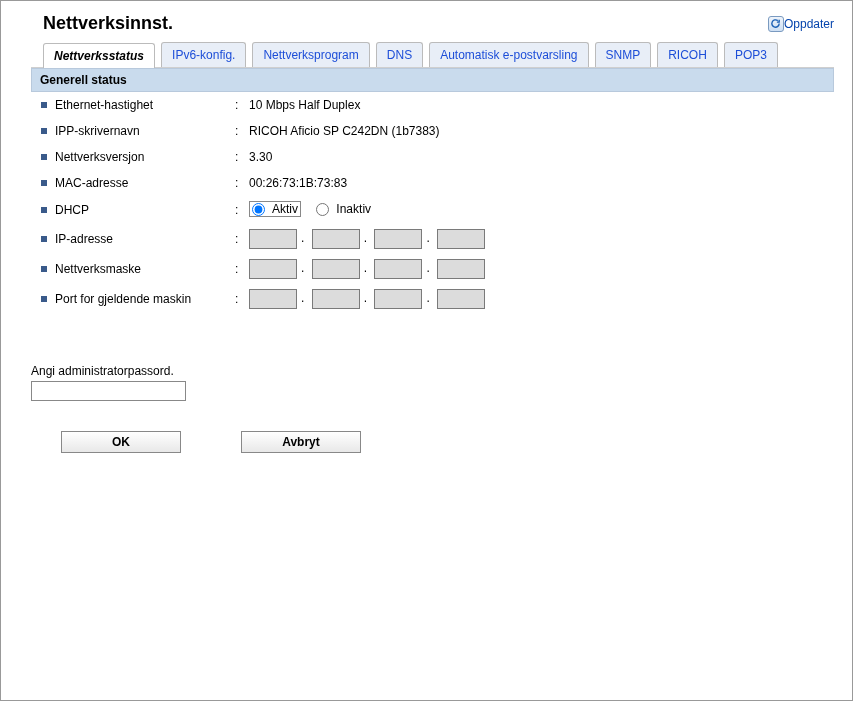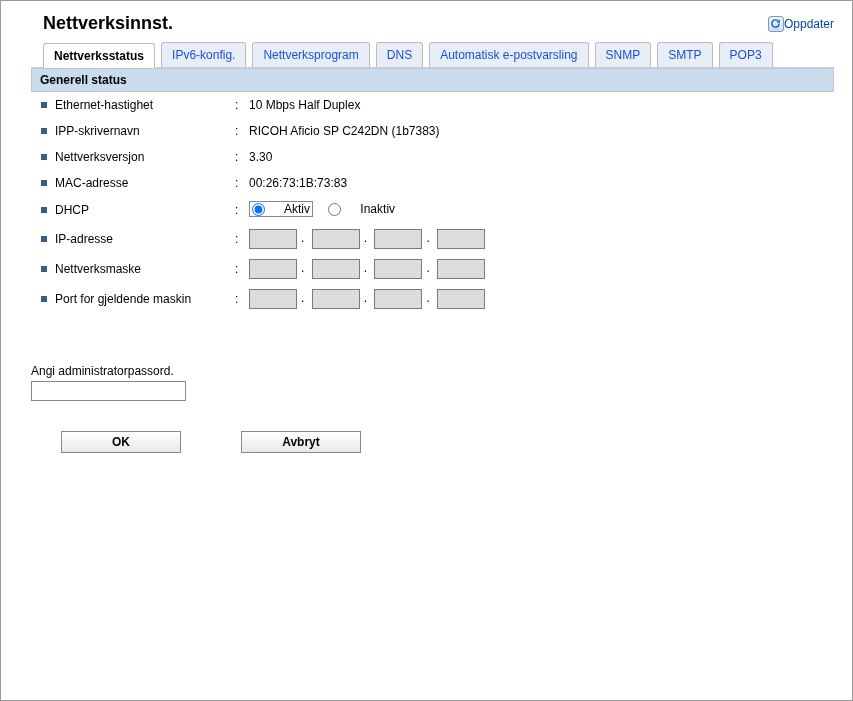--- a/index.html
+++ b/index.html
@@ -62,20 +62,21 @@
     font-size: 12px;
     cursor: pointer;
     border-radius: 3px 3px 0 0;
   }
   .tab.active {
     background: #fff;
     color: #000;
     font-weight: bold;
     position: relative;
     top: 1px;
+    font-style: italic;
   }
   .section-header {
     background: #c9dbed;
     border: 1px solid #b8c9dc;
     font-weight: bold;
     padding: 4px 8px;
   }
   .row {
     display: flex;
     align-items: center;
@@ -105,21 +106,21 @@
     height: 20px;
     border: 1px solid #7a7a7a;
     background: #dcdcdc;
     display: inline-block;
     vertical-align: middle;
   }
   .dot { margin: 0 4px; }
   .radio-wrap {
     display: inline-flex;
     align-items: center;
-    gap: 16px;
+    gap: 4px;
     margin-right: 12px;
   }
   .radio-framed {
     border: 1px solid #888;
     padding: 0 2px;
     display: inline-flex;
     align-items: center;
   }
   input[type="radio"] { margin: 0 3px 0 0; }
   .pw-section { margin-top: 50px; }
@@ -164,21 +165,21 @@
     </div>
   </div>
 
   <div class="tabs">
     <div class="tab active">Nettverksstatus</div>
     <div class="tab">IPv6-konfig.</div>
     <div class="tab">Nettverksprogram</div>
     <div class="tab">DNS</div>
     <div class="tab">Automatisk e-postvarsling</div>
     <div class="tab">SNMP</div>
-    <div class="tab">SMTP</div>
+    <div class="tab">RICOH</div>
     <div class="tab">POP3</div>
   </div>
 
   <div class="section-header">Generell status</div>
 
   <div class="row">
     <span class="bullet"></span>
     <span class="label">Ethernet-hastighet</span>
     <span class="colon">:</span>
     <span class="value">10 Mbps Half Duplex</span>

